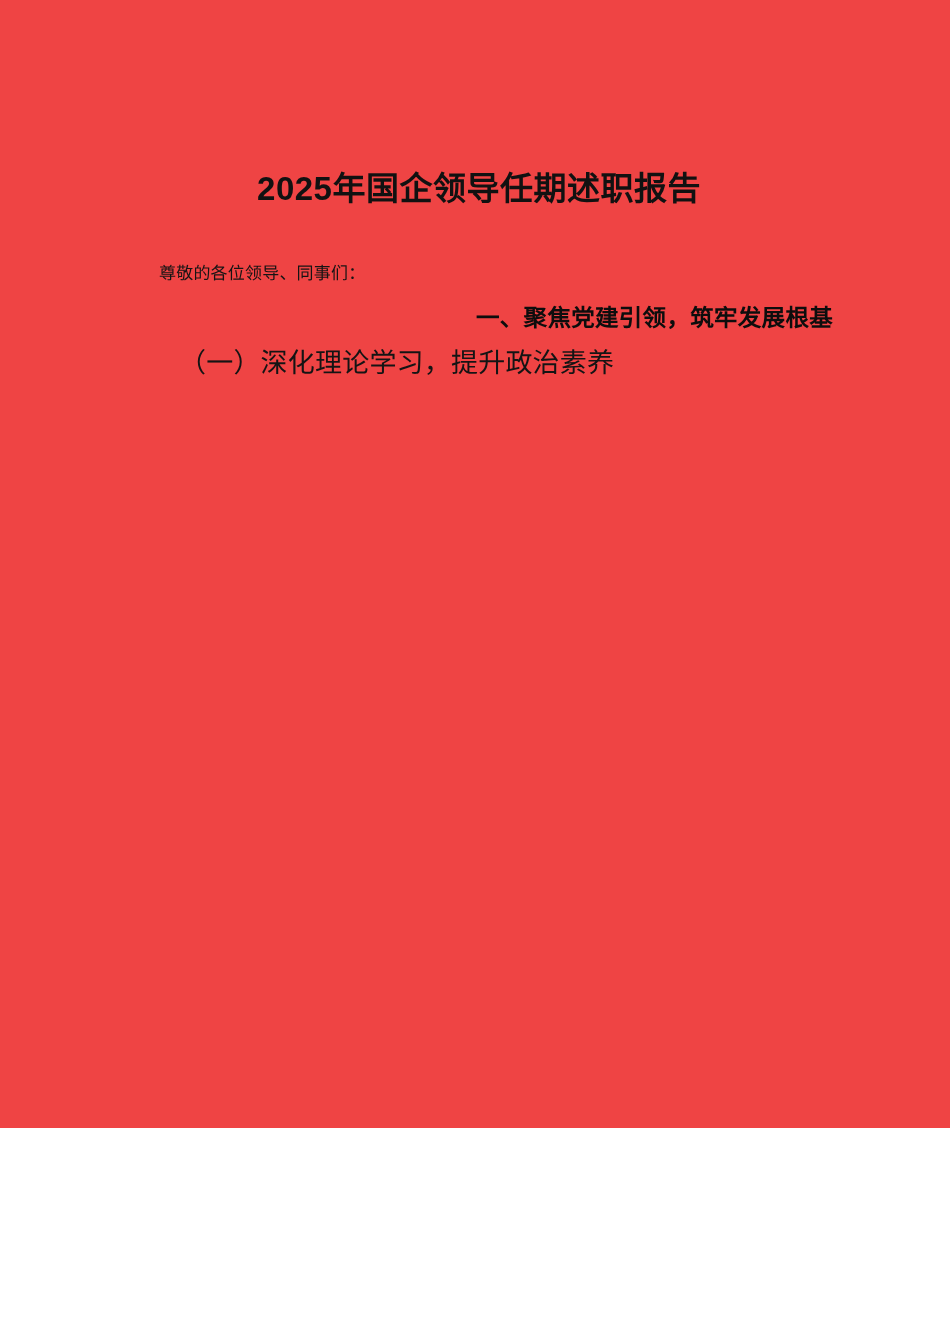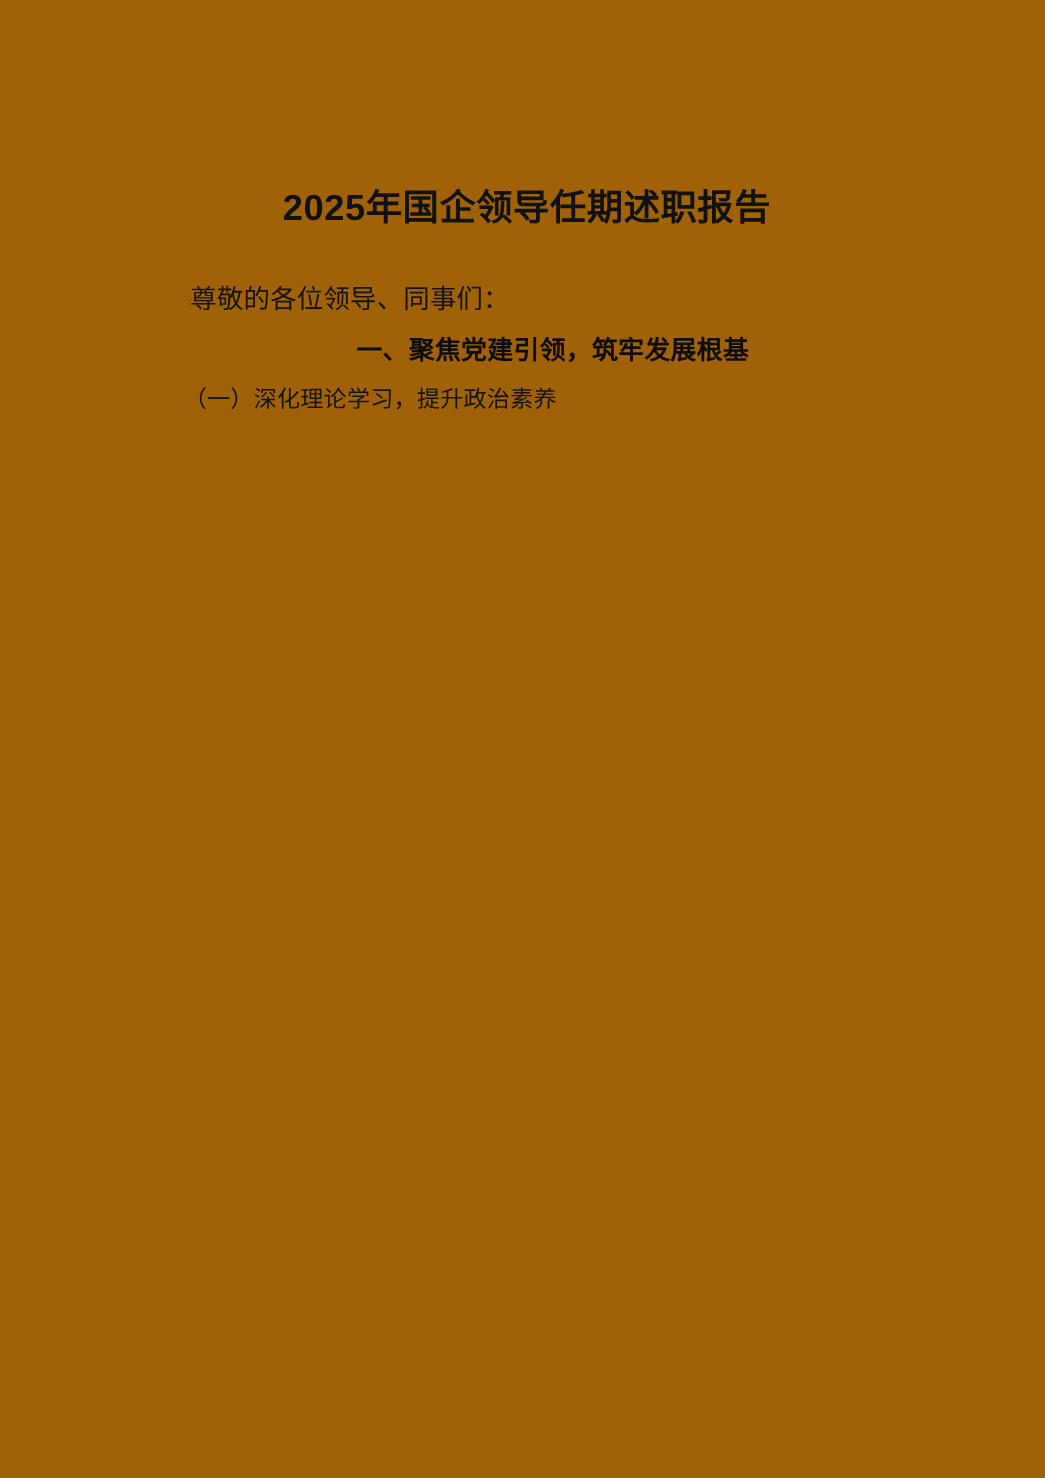--- a/index.html
+++ b/index.html
@@ -8,23 +8,23 @@
     padding: 0;
     background: #ffffff;
   }
   body {
     font-family: "Liberation Serif", "DejaVu Serif", serif;
     color: #000000;
   }
   .page {
     position: relative;
     width: 950px;
-    height: 1344px;
+    height: 1128px;
     margin: 0 auto;
-    background: #a16207;
+    background: #ef4444;
     overflow: hidden;
     box-sizing: border-box;
   }
   .content {
     position: absolute;
     left: 125px;
     top: 0;
     width: 708px;
   }
   .doc-title {
@@ -37,45 +37,45 @@
     margin: 0;
     padding-top: 172px;
     color: #111111;
     white-space: nowrap;
   }
   .body-block {
     padding-top: 46px;
   }
   p.para {
     margin: 0;
-    font-size: 24px;
+    font-size: 17px;
     line-height: 45px;
     text-align: justify;
     text-justify: inter-ideograph;
     text-align-last: left;
     text-indent: 2em;
     letter-spacing: 0.2px;
     word-break: break-all;
     color: #141414;
   }
   h2.section-heading {
     margin: 0;
     font-family: "Liberation Sans", "DejaVu Sans", sans-serif;
     font-weight: bold;
     font-size: 23.5px;
     line-height: 45px;
     text-indent: 2em;
-    text-align: center;
+    text-align: right;
     letter-spacing: 0.3px;
     color: #0d0d0d;
   }
   h3.sub-heading {
     margin: 0;
     font-weight: normal;
-    font-size: 21px;
+    font-size: 27px;
     line-height: 45px;
     text-indent: 2em;
     text-align: left;
     letter-spacing: 0.2px;
     color: #141414;
   }
 </style>
 </head>
 <body>
 

